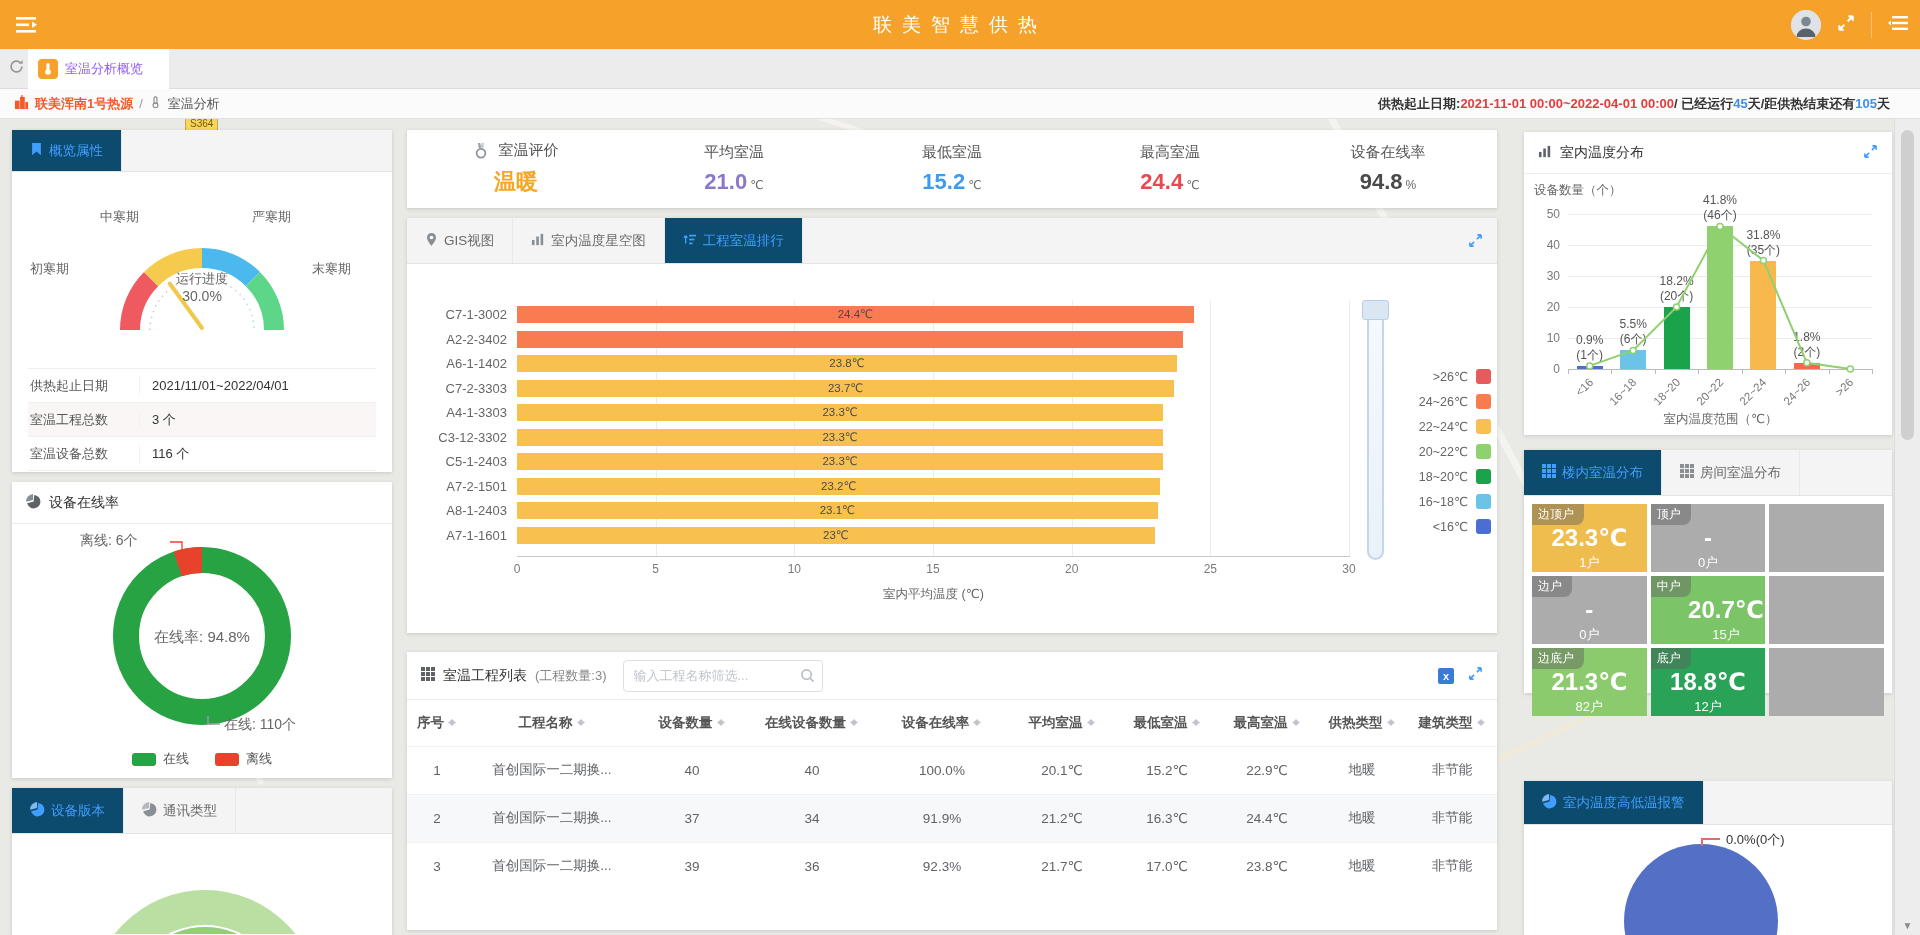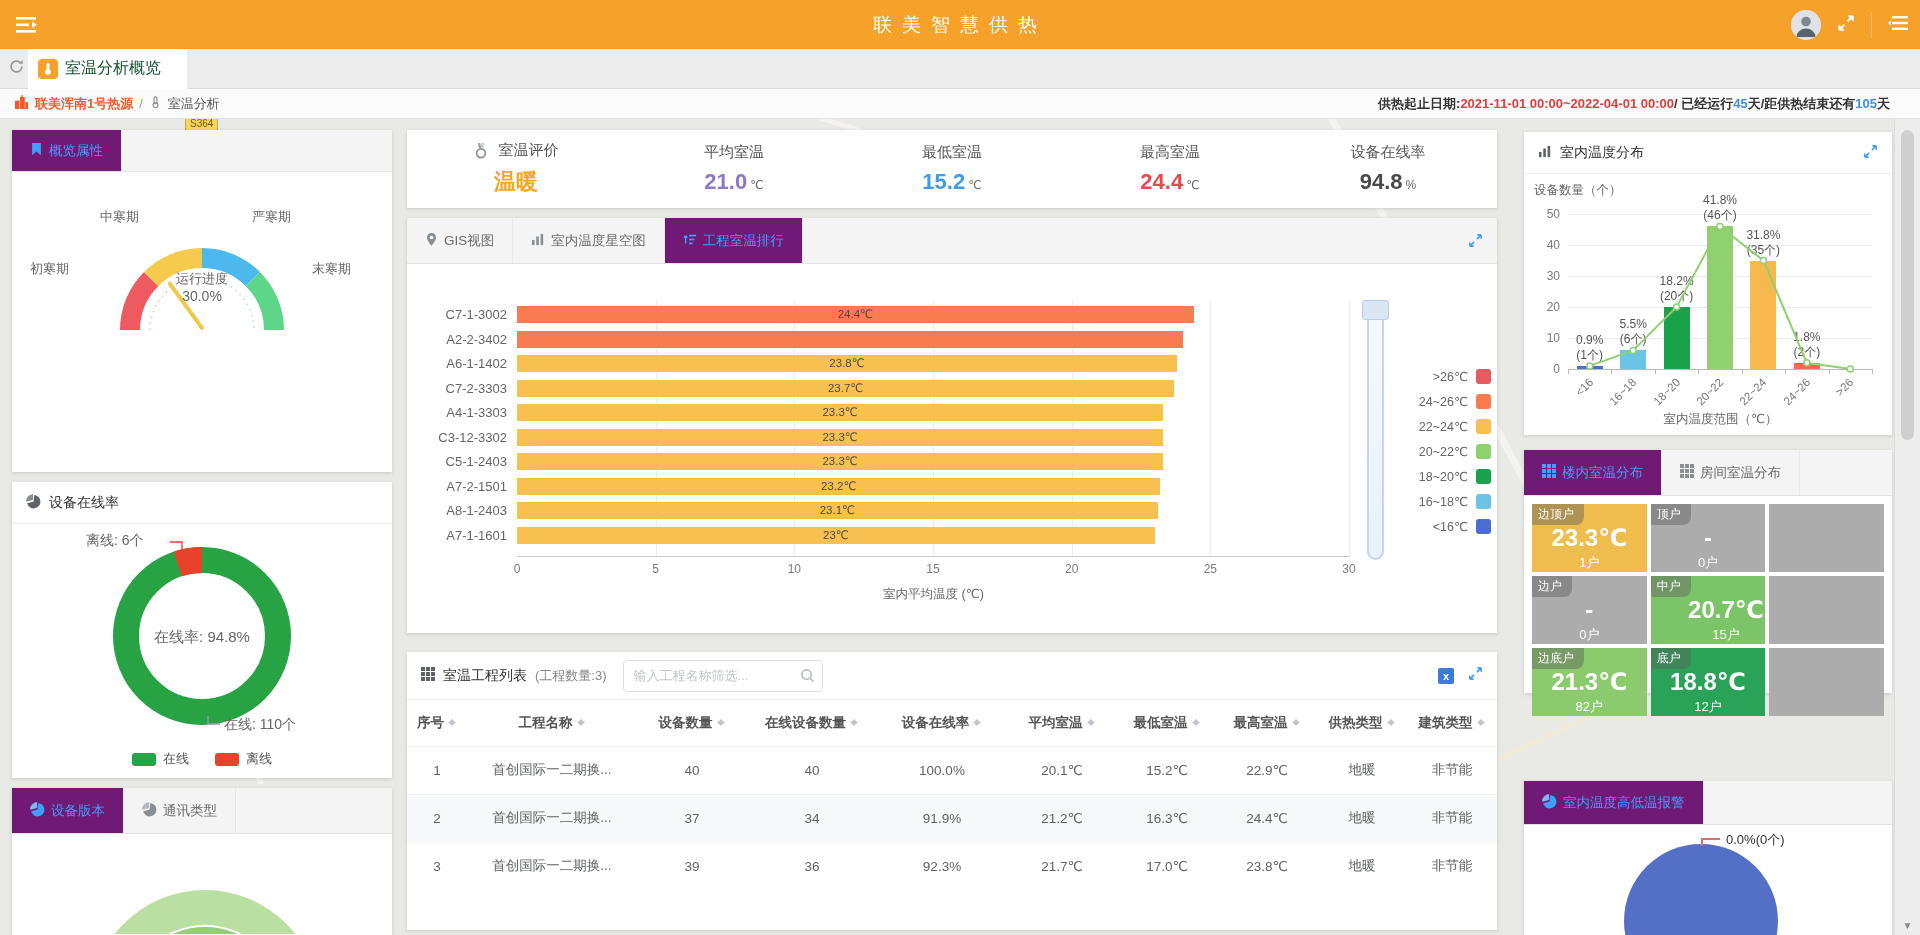--- a/index.html
+++ b/index.html
@@ -10,38 +10,38 @@
     display:flex;align-items:center;color:#fff;z-index:30;}
   .app-title{position:absolute;left:0;right:0;text-align:center;font-size:19px;letter-spacing:10px;color:#fff;}
   .hdr-left{margin-left:16px;display:flex;align-items:center;}
   .hdr-right{position:absolute;right:12px;display:flex;align-items:center;gap:16px;}
   .hdr-divider{width:1px;height:26px;background:rgba(255,255,255,.35);}
   .avatar{width:30px;height:30px;border-radius:50%;overflow:hidden;background:#e3e6ea;}
   .tab-bar{position:absolute;left:0;top:49px;width:1920px;height:40px;background:#ececec;border-bottom:1px solid #dcdcdc;z-index:29;display:flex;align-items:center;}
   .tab-refresh{margin-left:9px;}
   .page-tab{height:40px;display:flex;align-items:center;gap:7px;background:#fff;padding:0 26px 0 10px;margin-left:4px;}
   .page-tab-icon{width:20px;height:20px;border-radius:4px;background:#f6a22a;display:flex;align-items:center;justify-content:center;}
-  .page-tab-label{font-size:16px;color:#14532d;}
+  .page-tab-label{font-size:13px;color:#8b5cf6;}
   .breadcrumb-bar{position:absolute;left:0;top:89px;width:1920px;height:30px;background:#fbfbfb;border-bottom:1px solid #e2e2e2;z-index:28;display:flex;align-items:center;font-size:13px;}
   .bc-left{margin-left:14px;display:flex;align-items:center;gap:6px;}
   .bc-source{color:#f25a29;font-weight:bold;}
   .bc-sep{color:#999;}
   .bc-page{color:#555;}
   .bc-right{position:absolute;right:30px;display:flex;align-items:center;font-weight:bold;color:#333;}
   .bc-red{color:#e23c3c;}
   .bc-blue{color:#3d8ef0;}
   
   .map-line{position:absolute;background:#f4f3ef;z-index:0;}
   .road-badge{position:absolute;left:185px;top:116px;z-index:1;background:#f5d75e;border:1px solid #c9a94e;
     color:#7a5c00;font-size:10px;padding:0 4px;border-radius:2px;line-height:13px;}
   
   .panel{position:absolute;background:#fff;box-shadow:0 1px 4px rgba(0,0,0,.14);z-index:5;}
   .strip{display:flex;align-items:stretch;background:#f4f4f4;border-bottom:1px solid #e3e3e3;}
   .strip .tab{display:flex;align-items:center;gap:6px;padding:0 18px;font-size:13.5px;color:#6b6b6b;background:#f4f4f4;border-right:1px solid #e8e8e8;cursor:pointer;white-space:nowrap;}
-  .strip .tab.active{background:#701a75;color:#409eff;}
+  .strip .tab.active{background:#0c4a6e;color:#409eff;}
   .strip .spacer{flex:1;}
   .ptitle{height:42px;display:flex;align-items:center;gap:8px;padding:0 14px;border-bottom:1px solid #ececec;font-size:14px;color:#333;}
   
   .gauge-box{position:relative;height:196px;}
   .gauge-box svg{position:absolute;left:0;top:30px;}
   .glab{position:absolute;font-size:13px;color:#666;}
   .glab-0{left:18px;top:88px;} .glab-1{left:88px;top:36px;} .glab-2{left:240px;top:36px;} .glab-3{left:300px;top:88px;}
   .gauge-t1{position:absolute;left:0;right:0;top:98px;text-align:center;font-size:13px;color:#666;}
   .gauge-t2{position:absolute;left:0;right:0;top:116px;text-align:center;font-size:14px;color:#666;}
   .ov-table{margin:0 16px;border-top:1px solid #efefef;}
@@ -241,40 +241,54 @@
       <path d="M190 76 A52 52 0 0 1 242 128" fill="none" stroke="#b9d8f2" stroke-width="1.5" stroke-dasharray="1.5 4.5"></path>
       <line x1="190" y1="126" x2="157.7" y2="81.5" stroke="#f0c84c" stroke-width="4" stroke-linecap="round"></line>
     </svg>
     <div class="glab glab-0">初寒期</div>
     <div class="glab glab-1">中寒期</div>
     <div class="glab glab-2">严寒期</div>
     <div class="glab glab-3">末寒期</div>
     <div class="gauge-t1">运行进度</div>
     <div class="gauge-t2">30.0%</div>
   </div>
+  <div class="ov-table">
+    <div class="ov-row">
+      <div class="ov-label">供热起止日期</div>
+        <div class="ov-value">2021/11/01~2022/04/01</div>
+    </div>
+    <div class="ov-row">
+      <div class="ov-label">室温工程总数</div>
+        <div class="ov-value">3 个</div>
+    </div>
+    <div class="ov-row">
+      <div class="ov-label">室温设备总数</div>
+        <div class="ov-value">116 个</div>
+    </div>
+  </div>
 </div>
 
 <div class="panel" style="left:12px;top:482px;width:380px;height:296px;">
   <div class="ptitle">
     <span>
       <svg width="15" height="15" viewBox="0 0 16 16">
           <path d="M8.8 1a7.2 7.2 0 1 1-7.6 8.9l7-1.9z" fill="#5f6368"></path>
           <path d="M7.6 0A7.6 7.6 0 0 0 .2 8.3l7.4-2z" fill="#8a8f94"></path>
         </svg>
     </span>
     <span>设备在线率</span>
   </div>
   <div class="donut-wrap">
     <svg width="380" height="224" viewBox="0 0 380 224">
       <circle id="donut-on" cx="190" cy="112" r="76" fill="none" stroke-width="26" stroke="#27a344"></circle>
       <circle id="donut-off" cx="190" cy="112" r="76" fill="none" stroke-width="26" pathLength="100" stroke="#e8412c" stroke-dasharray="5.17 94.83" transform="rotate(-108.6 190 112)"></circle>
       <polyline points="158,18 170,18 170,29" fill="none" stroke="#e8412c" stroke-width="1.3"></polyline>
       <polyline points="196,192 196,200 208,200" fill="none" stroke="#9aa0a6" stroke-width="1.3"></polyline>
     </svg>
-    <div class="donut-txt" style="left:74px;top:8px;">离线: 6个</div>
+    <div class="donut-txt" style="left:68px;top:8px;">离线: 6个</div>
     <div class="donut-txt" style="left:212px;top:192px;">在线: 110个</div>
     <div class="donut-center">在线率: 94.8%</div>
   </div>
   <div class="legend-row">
     <div class="legend-item">
       <span class="lg-swatch online-swatch" style="background: rgb(39, 163, 68);"></span>
       <span>在线</span>
     </div>
     <div class="legend-item">
       <span class="lg-swatch online-swatch" style="background: rgb(232, 65, 44);"></span>

